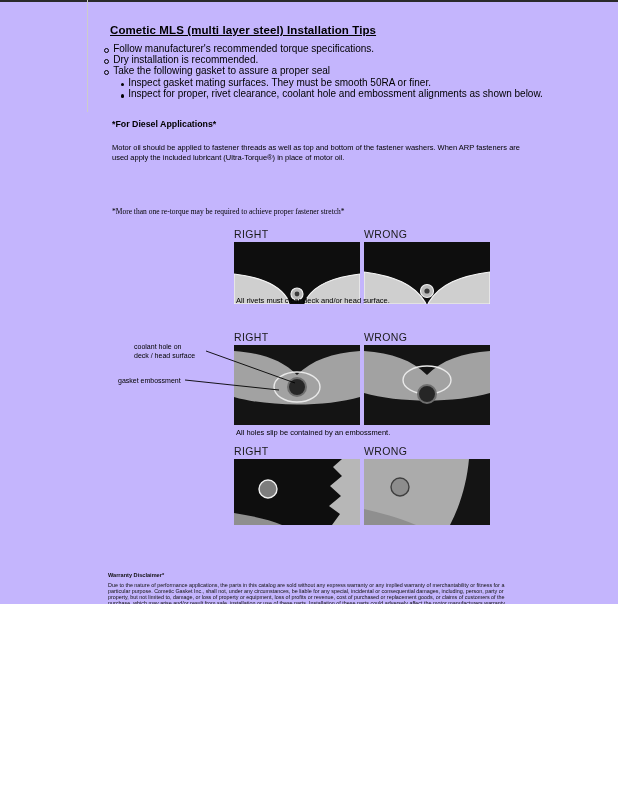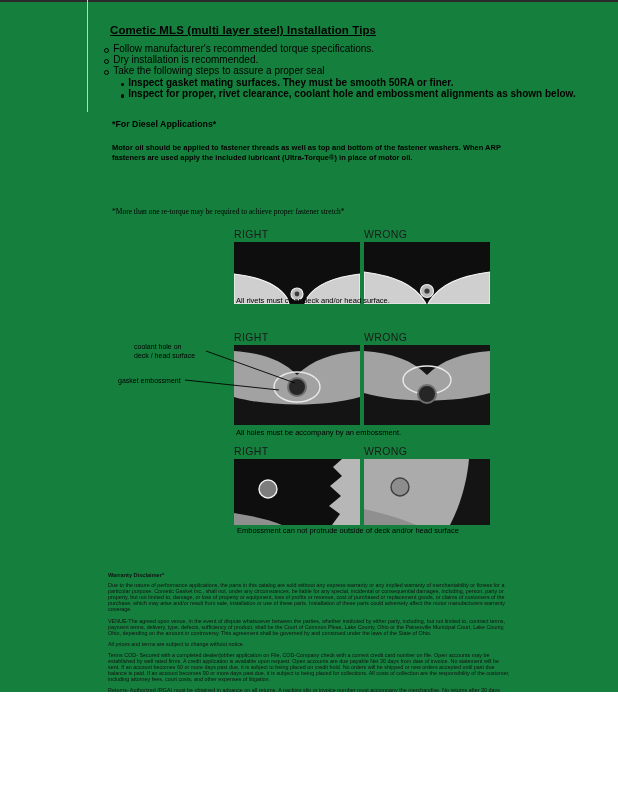--- a/index.html
+++ b/index.html
@@ -1,32 +1,32 @@
 <!DOCTYPE html>
 <html><head>
 <meta charset="utf-8">
 <style>
   html,body{margin:0;padding:0;}
   body{width:618px;height:800px;background:#ffffff;font-family:"Liberation Sans",sans-serif;color:#000;}
-  .page{position:relative;width:618px;height:692px;background:#15803d;overflow:hidden;}
+  .page{position:relative;width:618px;height:604px;background:#c4b5fd;overflow:hidden;}
 
   .artifact-top{position:absolute;left:0;top:0;width:618px;height:1.5px;background:#2a2a2a;}
   .artifact-left{position:absolute;left:87px;top:0;width:1px;height:112px;background:#cccccc;}
 
   .title{position:absolute;left:110px;top:24px;font-size:11.5px;font-weight:bold;text-decoration:underline;letter-spacing:0.1px;}
 
   .tips{position:absolute;left:104px;top:45px;}
   .tip-row{display:flex;align-items:flex-end;margin-bottom:3.4px;font-size:10px;line-height:7.8px;}
-  .tip-row.sub{margin-left:17px;font-weight:bold;}
+  .tip-row.sub{margin-left:17px;}
   .mk{flex:none;width:3.2px;height:3.2px;border-radius:50%;margin:2px 4px 0 0;}
   .mk.open{border:1px solid #000;}
   .mk.fill{background:#000;}
 
   .diesel-heading{position:absolute;left:112px;top:119px;font-size:8.8px;font-weight:bold;}
-  .para{position:absolute;left:112px;width:408px;font-size:7.5px;line-height:10.8px;font-weight:bold;}
+  .para{position:absolute;left:112px;width:408px;font-size:7.5px;line-height:10.8px;}
   .para1{top:135px;}
   .para2{top:167px;}
   .note{position:absolute;left:112px;top:207px;font-size:7.5px;font-family:Liberation Serif, serif;}
 
   .dg-label{position:absolute;width:126px;text-align:left;font-size:10.5px;color:#1a1a1a;letter-spacing:0.4px;}
   .r1-r{left:234px;top:228px}.r1-w{left:364px;top:228px}
   .r2-r{left:234px;top:331px}.r2-w{left:364px;top:331px}
   .r3-r{left:234px;top:445px}.r3-w{left:364px;top:445px}
 
   .dg{position:absolute;width:126px;}
@@ -66,21 +66,21 @@
     <div class="tip-row">
       <span class="mk open"></span>
       <span>Follow manufacturer's recommended torque specifications.</span>
     </div>
     <div class="tip-row">
       <span class="mk open"></span>
       <span>Dry installation is recommended.</span>
     </div>
     <div class="tip-row">
       <span class="mk open"></span>
-      <span>Take the following steps to assure a proper seal</span>
+      <span>Take the following gasket to assure a proper seal</span>
     </div>
     <div class="tip-row sub">
       <span class="mk fill"></span>
       <span>Inspect gasket mating surfaces.  They must be smooth 50RA or finer.</span>
     </div>
     <div class="tip-row sub">
       <span class="mk fill"></span>
       <span>Inspect for proper, rivet clearance, coolant hole and embossment alignments as shown below.</span>
     </div>
   </div>
@@ -132,42 +132,41 @@
   </div>
   <div class="dg img-r2w">
     <svg viewBox="0 0 126 80" xmlns="http://www.w3.org/2000/svg">
       <rect width="126" height="80" fill="#a2a2a2"></rect>
       <path d="M0,0 H126 V6 C98,8 78,15 63,30 C48,15 28,8 0,6 Z" fill="#141414"></path>
       <path d="M0,80 V48 C34,58 92,58 126,48 V80 Z" fill="#141414"></path>
       <ellipse cx="63" cy="35" rx="24" ry="14" fill="none" stroke="#e9e9e9" stroke-width="1.4"></ellipse>
       <circle cx="63" cy="49" r="9" fill="#262626" stroke="#6f6f6f" stroke-width="2"></circle>
     </svg>
   </div>
-  <div class="caption cap2">All holes must be accompany by an embossment.</div>
+  <div class="caption cap2">All holes slip be contained by an embossment.</div>
 
   <div class="dg-label r3-r">RIGHT</div>
   <div class="dg-label r3-w">WRONG</div>
 
   <div class="dg img-r3r">
     <svg viewBox="0 0 126 66" xmlns="http://www.w3.org/2000/svg">
       <rect width="126" height="66" fill="#0e0e0e"></rect>
       <path d="M126,0 V66 H98 L106,55 L95,47 L107,37 L96,27 L108,17 L99,8 L108,0 Z" fill="#b7b7b7"></path>
       <path d="M0,66 V54 C18,57 34,60 48,66 Z" fill="#8f8f8f"></path>
       <circle cx="34" cy="30" r="9" fill="#7d7d7d" stroke="#f0f0f0" stroke-width="1.4"></circle>
     </svg>
   </div>
   <div class="dg img-r3w">
     <svg viewBox="0 0 126 66" xmlns="http://www.w3.org/2000/svg">
       <rect width="126" height="66" fill="#ababab"></rect>
       <path d="M126,0 V66 H86 C97,45 103,22 105,0 Z" fill="#141414"></path>
       <circle cx="36" cy="28" r="9" fill="#8d8d8d" stroke="#3f3f3f" stroke-width="1.4"></circle>
       <path d="M0,66 V50 C16,54 34,58 52,66 Z" fill="#8f8f8f"></path>
     </svg>
   </div>
-  <div class="caption cap3">Embossment can not protrude outside of deck and/or head surface</div>
 
   <svg class="ann-lines" viewBox="0 0 618 800" xmlns="http://www.w3.org/2000/svg">
     <line x1="206" y1="351" x2="295" y2="383" stroke="#000" stroke-width="0.9"></line>
     <line x1="185" y1="380" x2="279" y2="390" stroke="#000" stroke-width="0.9"></line>
   </svg>
 
   <div class="legal">
     <div class="legal-heading">Warranty Disclaimer*</div>
     <p>Due to the nature of performance applications, the parts in this catalog are sold without any express warranty or any implied warranty of merchantability or fitness for a particular purpose.  Cometic Gasket Inc., shall not, under any circumstances, be liable for any special, incidental or consequential damages, including, person, party or property, but not limited to, damage, or loss of property or equipment, loss of profits or revenue, cost of purchased or replacement goods, or claims of customers of the purchase, which may arise and/or result from sale, installation or use of these parts.  Installation of these parts could adversely affect the motor manufacturers warranty coverage.</p>
     <p>VENUE-The agreed upon venue, in the event of dispute whatsoever between the parties, whether instituted by either party, including, but not limited to, contract terms, payment terms, delivery, type, defects, sufficiency of product, shall be the Court of Common Pleas, Lake County, Ohio or the Painesville Municipal Court, Lake County, Ohio, depending on the amount in controversy. This agreement shall be governed by and construed under the laws of the State of Ohio.</p>

